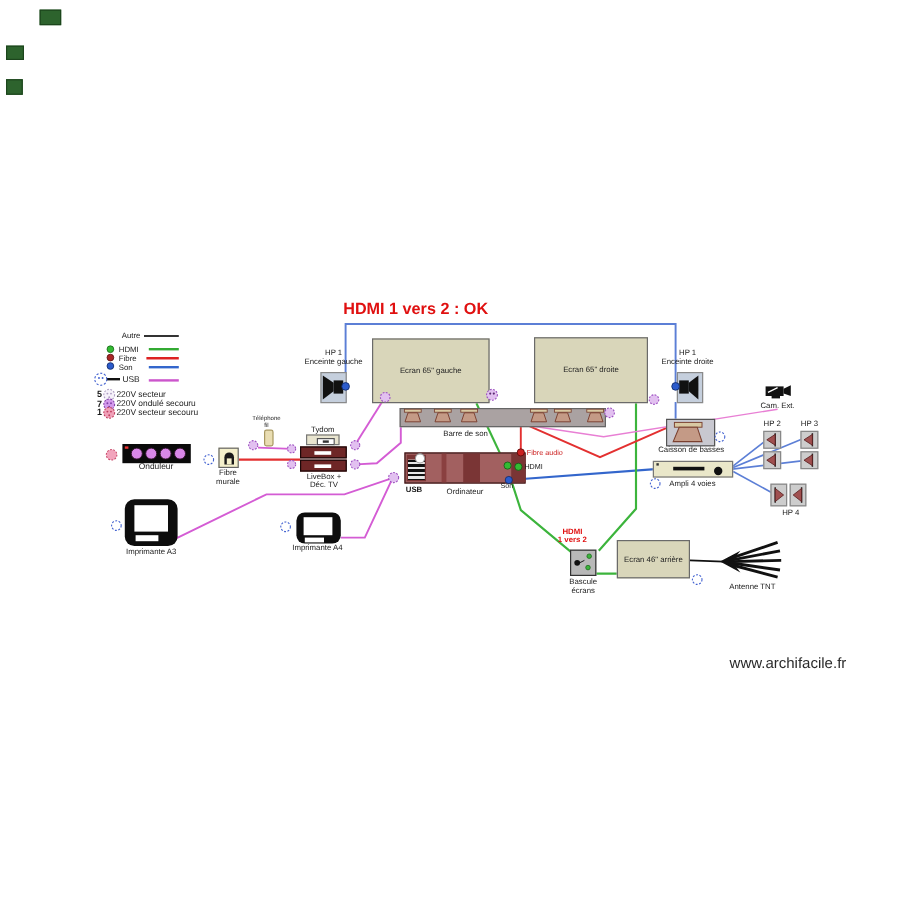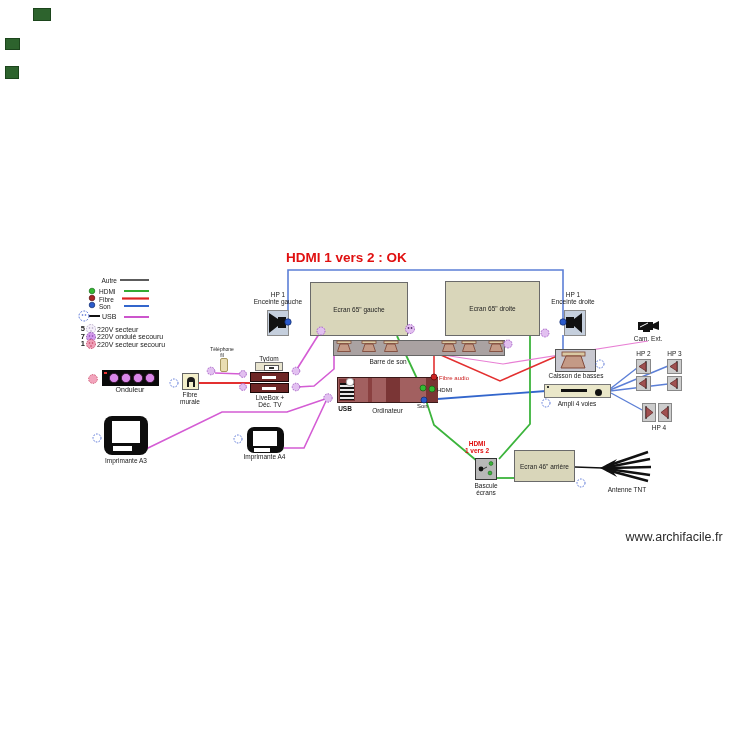--- a/index.html
+++ b/index.html
@@ -205,21 +205,21 @@
       <span>Bascule</span>
         <span>écrans</span>
     </div>
 
     <div class="dev screen" style="left:514px;top:450px;width:61px;height:32px;">
       <span>Ecran 46" arrière</span>
     </div>
 
     <div class="lbl" style="left:603px;top:485.5px;width:48px;">Antenne TNT</div>
 
-    <div class="watermark right" style="left:608px;top:530px;width:132px;text-align:center;">www.archifacile.fr</div>
+    <div class="watermark right" style="left:608px;top:546px;width:132px;text-align:left;">www.archifacile.fr</div>
   </div>
 
   <svg class="layer" width="750" height="750">
 
     <circle cx="92" cy="291" r="2.8" fill="#33bb33" stroke="#1a6a1a" stroke-width="0.7"></circle>
     <circle cx="92" cy="298" r="2.8" fill="#aa2626" stroke="#5a1010" stroke-width="0.7"></circle>
     <circle cx="92" cy="305" r="2.8" fill="#2b5bcc" stroke="#102a6a" stroke-width="0.7"></circle>
     <circle cx="84" cy="316" r="5" fill="#fff" stroke="#4060d0" stroke-width="0.9" stroke-dasharray="1.8,1.4"></circle>
     <circle cx="82.5" cy="315" r="0.8" fill="#4060d0"></circle>
       <circle cx="85.5" cy="315" r="0.8" fill="#4060d0"></circle>

